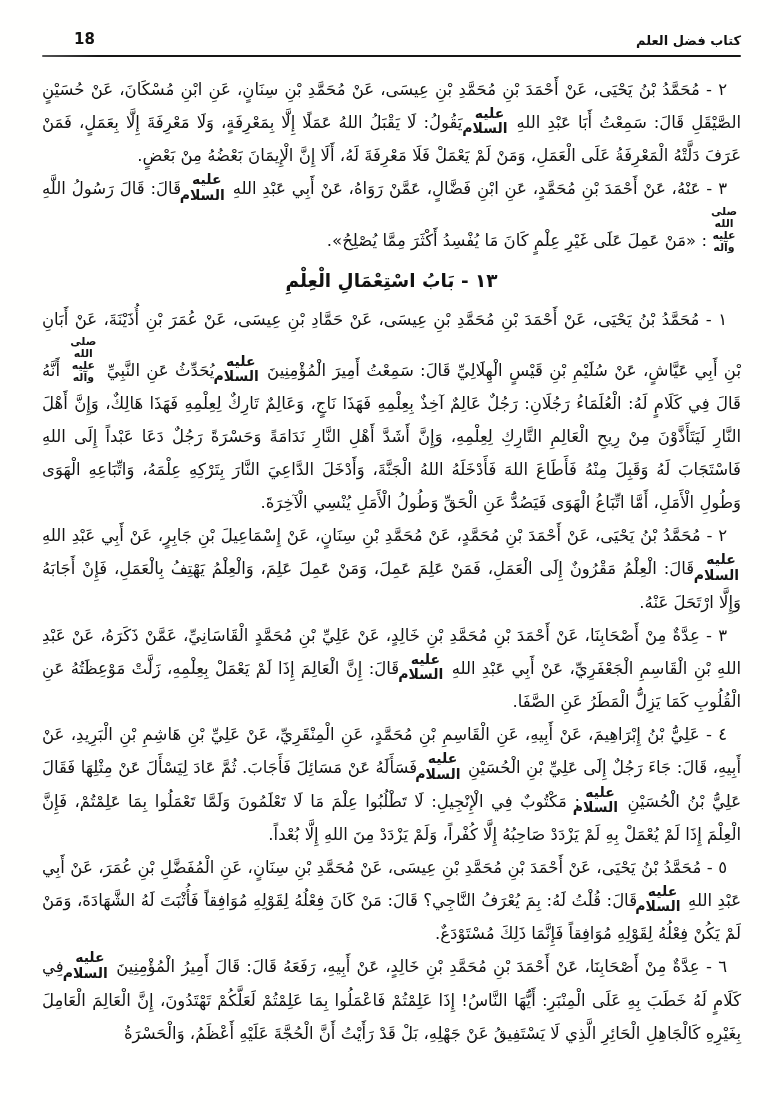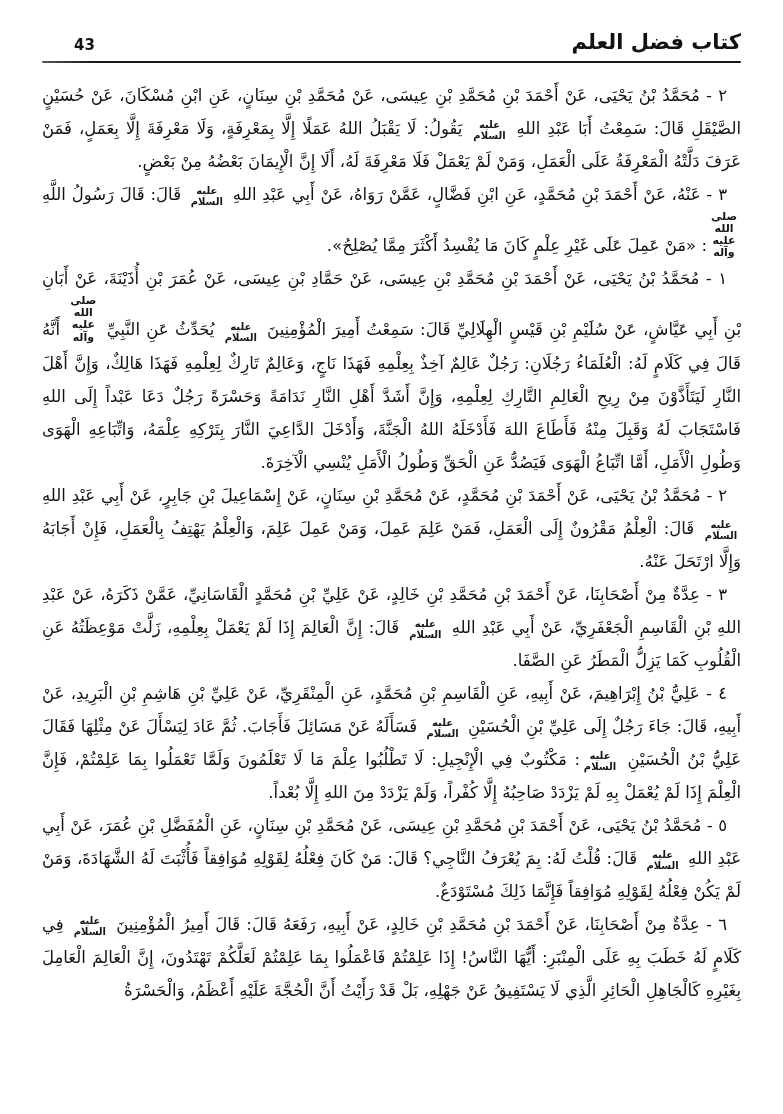--- a/index.html
+++ b/index.html
@@ -14,21 +14,21 @@
     box-sizing:border-box;
   }
   .page-header{
     display:flex;
     justify-content:space-between;
     align-items:flex-end;
     padding:30px 42px 0 42px;
   }
   .book-title{
     font-weight:bold;
-    font-size:21px;
+    font-size:13px;
     letter-spacing:0;
   }
   .page-number{
     font-weight:bold;
     font-size:15px;
     padding-left:32px;
   }
   .header-rule{
     height:2px;
     background:linear-gradient(to left,#161616 92%,#555 100%);
@@ -49,49 +49,50 @@
   .chapter-heading{
     text-align:center;
     font-weight:bold;
     font-size:18.5px;
     margin:7px 0 6px 0;
     line-height:33px;
   }
   .honorific{
     display:inline-block;
     width:36px;
-    font-size:10px;
+    font-size:14px;
     line-height:1.1;
     text-align:center;
     vertical-align:-5px;
     font-weight:bold;
     color:#161616;
     margin:0 2px;
     white-space:normal;
     text-indent:0;
   }
   .honorific.saw{
     width:30px;
     font-size:11px;
   }
 </style>
 </head>
 <body>
 
 <div class="page">
   <header class="page-header">
     <div class="book-title">كتاب فضل العلم</div>
-    <div class="page-number">43</div>
+    <div class="page-number">18</div>
   </header>
 
   <div class="header-rule"></div>
 
   <main class="page-body">
       <p class="hadith">٢ - مُحَمَّدُ بْنُ يَحْيَى، عَنْ أَحْمَدَ بْنِ مُحَمَّدِ بْنِ عِيسَى، عَنْ مُحَمَّدِ بْنِ سِنَانٍ، عَنِ ابْنِ مُسْكَانَ، عَنْ حُسَيْنٍ الصَّيْقَلِ قَالَ: سَمِعْتُ أَبَا عَبْدِ اللهِ <span class="honorific as">عليه السلام</span> يَقُولُ: لَا يَقْبَلُ اللهُ عَمَلًا إِلَّا بِمَعْرِفَةٍ، وَلَا مَعْرِفَةَ إِلَّا بِعَمَلٍ، فَمَنْ عَرَفَ دَلَّتْهُ الْمَعْرِفَةُ عَلَى الْعَمَلِ، وَمَنْ لَمْ يَعْمَلْ فَلَا مَعْرِفَةَ لَهُ، أَلَا إِنَّ الْإِيمَانَ بَعْضُهُ مِنْ بَعْضٍ.</p>
       <p class="hadith">٣ - عَنْهُ، عَنْ أَحْمَدَ بْنِ مُحَمَّدٍ، عَنِ ابْنِ فَضَّالٍ، عَمَّنْ رَوَاهُ، عَنْ أَبِي عَبْدِ اللهِ <span class="honorific as">عليه السلام</span> قَالَ: قَالَ رَسُولُ اللَّهِ <span class="honorific saw">صلى الله عليه وآله</span>: «مَنْ عَمِلَ عَلَى غَيْرِ عِلْمٍ كَانَ مَا يُفْسِدُ أَكْثَرَ مِمَّا يُصْلِحُ».</p>
+      <h2 class="chapter-heading">١٣ - بَابُ اسْتِعْمَالِ الْعِلْمِ</h2>
       <p class="hadith">١ - مُحَمَّدُ بْنُ يَحْيَى، عَنْ أَحْمَدَ بْنِ مُحَمَّدِ بْنِ عِيسَى، عَنْ حَمَّادِ بْنِ عِيسَى، عَنْ عُمَرَ بْنِ أُذَيْنَةَ، عَنْ أَبَانِ بْنِ أَبِي عَيَّاشٍ، عَنْ سُلَيْمِ بْنِ قَيْسٍ الْهِلَالِيِّ قَالَ: سَمِعْتُ أَمِيرَ الْمُؤْمِنِينَ <span class="honorific as">عليه السلام</span> يُحَدِّثُ عَنِ النَّبِيِّ <span class="honorific saw">صلى الله عليه وآله</span> أَنَّهُ قَالَ فِي كَلَامٍ لَهُ: الْعُلَمَاءُ رَجُلَانِ: رَجُلٌ عَالِمٌ آخِذٌ بِعِلْمِهِ فَهَذَا نَاجٍ، وَعَالِمٌ تَارِكٌ لِعِلْمِهِ فَهَذَا هَالِكٌ، وَإِنَّ أَهْلَ النَّارِ لَيَتَأَذَّوْنَ مِنْ رِيحِ الْعَالِمِ التَّارِكِ لِعِلْمِهِ، وَإِنَّ أَشَدَّ أَهْلِ النَّارِ نَدَامَةً وَحَسْرَةً رَجُلٌ دَعَا عَبْداً إِلَى اللهِ فَاسْتَجَابَ لَهُ وَقَبِلَ مِنْهُ فَأَطَاعَ اللهَ فَأَدْخَلَهُ اللهُ الْجَنَّةَ، وَأَدْخَلَ الدَّاعِيَ النَّارَ بِتَرْكِهِ عِلْمَهُ، وَاتِّبَاعِهِ الْهَوَى وَطُولِ الْأَمَلِ، أَمَّا اتِّبَاعُ الْهَوَى فَيَصُدُّ عَنِ الْحَقِّ وَطُولُ الْأَمَلِ يُنْسِي الْآخِرَةَ.</p>
       <p class="hadith">٢ - مُحَمَّدُ بْنُ يَحْيَى، عَنْ أَحْمَدَ بْنِ مُحَمَّدٍ، عَنْ مُحَمَّدِ بْنِ سِنَانٍ، عَنْ إِسْمَاعِيلَ بْنِ جَابِرٍ، عَنْ أَبِي عَبْدِ اللهِ <span class="honorific as">عليه السلام</span> قَالَ: الْعِلْمُ مَقْرُونٌ إِلَى الْعَمَلِ، فَمَنْ عَلِمَ عَمِلَ، وَمَنْ عَمِلَ عَلِمَ، وَالْعِلْمُ يَهْتِفُ بِالْعَمَلِ، فَإِنْ أَجَابَهُ وَإِلَّا ارْتَحَلَ عَنْهُ.</p>
       <p class="hadith">٣ - عِدَّةٌ مِنْ أَصْحَابِنَا، عَنْ أَحْمَدَ بْنِ مُحَمَّدِ بْنِ خَالِدٍ، عَنْ عَلِيِّ بْنِ مُحَمَّدٍ الْقَاسَانِيِّ، عَمَّنْ ذَكَرَهُ، عَنْ عَبْدِ اللهِ بْنِ الْقَاسِمِ الْجَعْفَرِيِّ، عَنْ أَبِي عَبْدِ اللهِ <span class="honorific as">عليه السلام</span> قَالَ: إِنَّ الْعَالِمَ إِذَا لَمْ يَعْمَلْ بِعِلْمِهِ، زَلَّتْ مَوْعِظَتُهُ عَنِ الْقُلُوبِ كَمَا يَزِلُّ الْمَطَرُ عَنِ الصَّفَا.</p>
       <p class="hadith">٤ - عَلِيُّ بْنُ إِبْرَاهِيمَ، عَنْ أَبِيهِ، عَنِ الْقَاسِمِ بْنِ مُحَمَّدٍ، عَنِ الْمِنْقَرِيِّ، عَنْ عَلِيِّ بْنِ هَاشِمِ بْنِ الْبَرِيدِ، عَنْ أَبِيهِ، قَالَ: جَاءَ رَجُلٌ إِلَى عَلِيِّ بْنِ الْحُسَيْنِ <span class="honorific as">عليه السلام</span> فَسَأَلَهُ عَنْ مَسَائِلَ فَأَجَابَ. ثُمَّ عَادَ لِيَسْأَلَ عَنْ مِثْلِهَا فَقَالَ عَلِيُّ بْنُ الْحُسَيْنِ <span class="honorific as">عليه السلام</span>: مَكْتُوبٌ فِي الْإِنْجِيلِ: لَا تَطْلُبُوا عِلْمَ مَا لَا تَعْلَمُونَ وَلَمَّا تَعْمَلُوا بِمَا عَلِمْتُمْ، فَإِنَّ الْعِلْمَ إِذَا لَمْ يُعْمَلْ بِهِ لَمْ يَزْدَدْ صَاحِبُهُ إِلَّا كُفْراً، وَلَمْ يَزْدَدْ مِنَ اللهِ إِلَّا بُعْداً.</p>
       <p class="hadith">٥ - مُحَمَّدُ بْنُ يَحْيَى، عَنْ أَحْمَدَ بْنِ مُحَمَّدِ بْنِ عِيسَى، عَنْ مُحَمَّدِ بْنِ سِنَانٍ، عَنِ الْمُفَضَّلِ بْنِ عُمَرَ، عَنْ أَبِي عَبْدِ اللهِ <span class="honorific as">عليه السلام</span> قَالَ: قُلْتُ لَهُ: بِمَ يُعْرَفُ النَّاجِي؟ قَالَ: مَنْ كَانَ فِعْلُهُ لِقَوْلِهِ مُوَافِقاً فَأُثْبَتَ لَهُ الشَّهَادَةَ، وَمَنْ لَمْ يَكُنْ فِعْلُهُ لِقَوْلِهِ مُوَافِقاً فَإِنَّمَا ذَلِكَ مُسْتَوْدَعٌ.</p>
       <p class="hadith">٦ - عِدَّةٌ مِنْ أَصْحَابِنَا، عَنْ أَحْمَدَ بْنِ مُحَمَّدِ بْنِ خَالِدٍ، عَنْ أَبِيهِ، رَفَعَهُ قَالَ: قَالَ أَمِيرُ الْمُؤْمِنِينَ <span class="honorific as">عليه السلام</span> فِي كَلَامٍ لَهُ خَطَبَ بِهِ عَلَى الْمِنْبَرِ: أَيُّهَا النَّاسُ! إِذَا عَلِمْتُمْ فَاعْمَلُوا بِمَا عَلِمْتُمْ لَعَلَّكُمْ تَهْتَدُونَ، إِنَّ الْعَالِمَ الْعَامِلَ بِغَيْرِهِ كَالْجَاهِلِ الْحَائِرِ الَّذِي لَا يَسْتَفِيقُ عَنْ جَهْلِهِ، بَلْ قَدْ رَأَيْتُ أَنَّ الْحُجَّةَ عَلَيْهِ أَعْظَمُ، وَالْحَسْرَةُ</p>
     </main>
 </div>
 
 </body></html>

